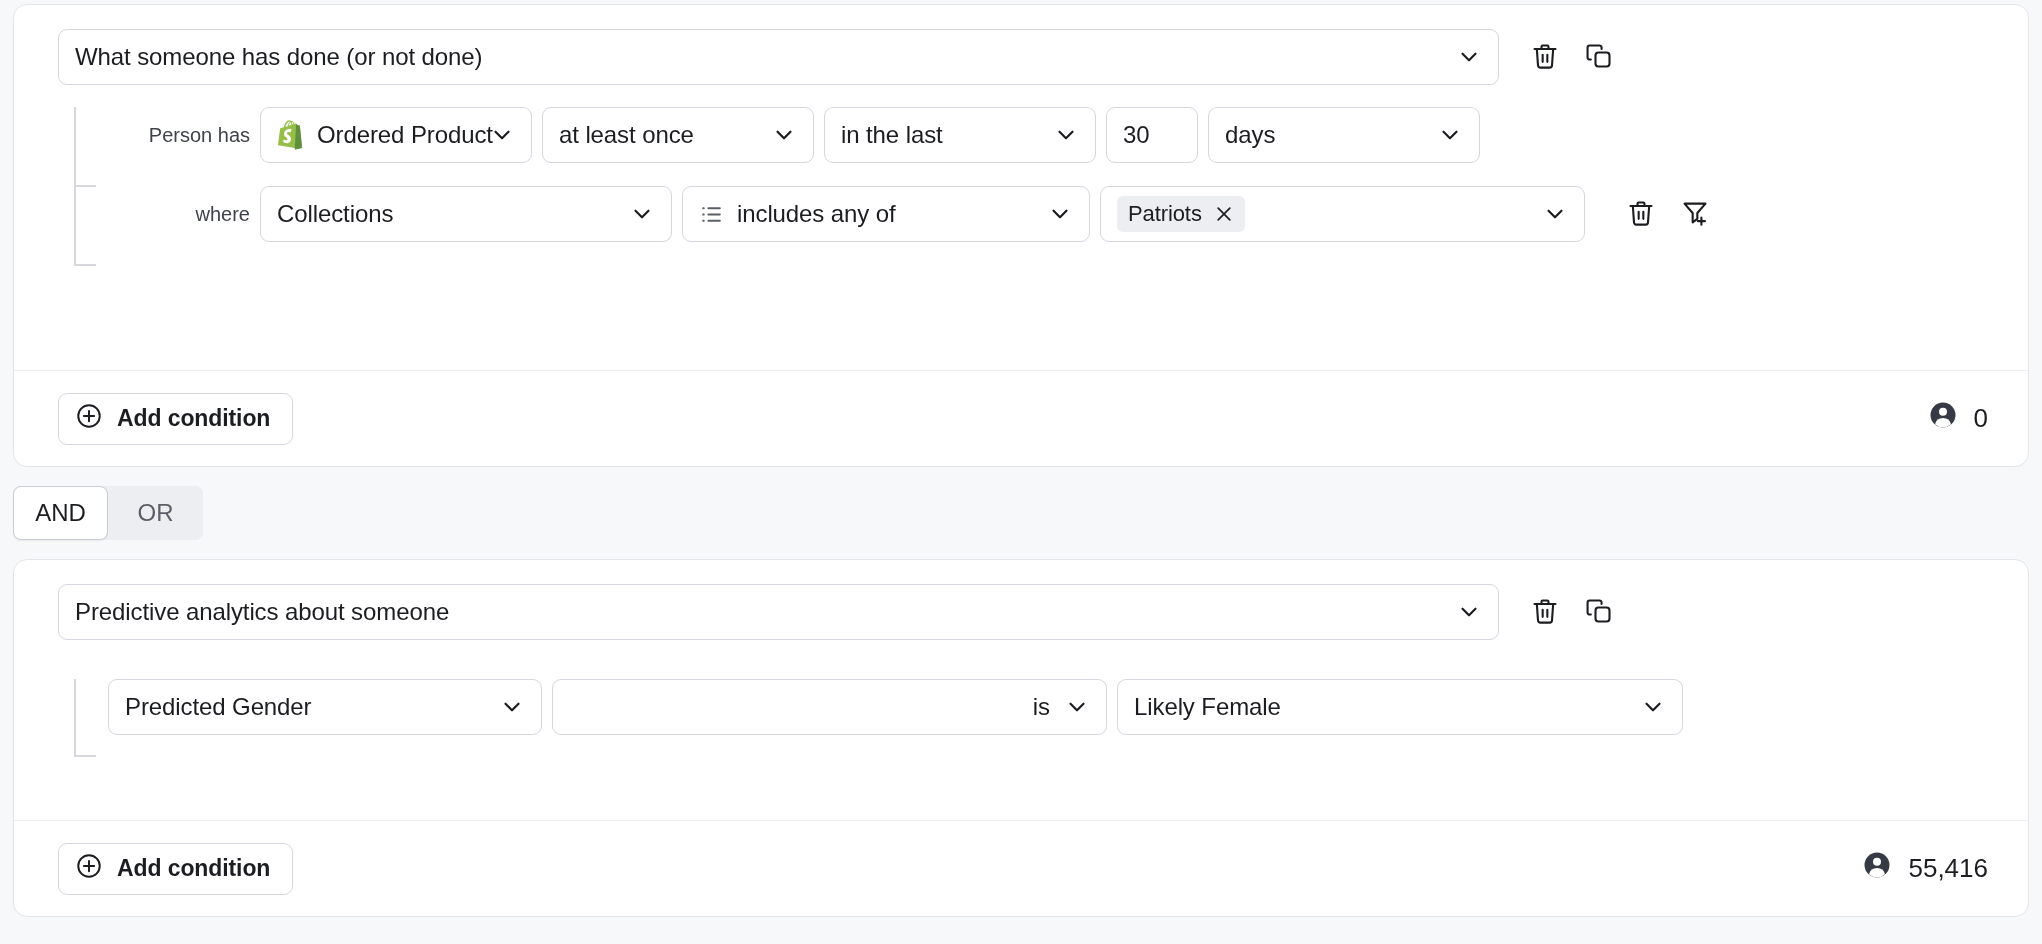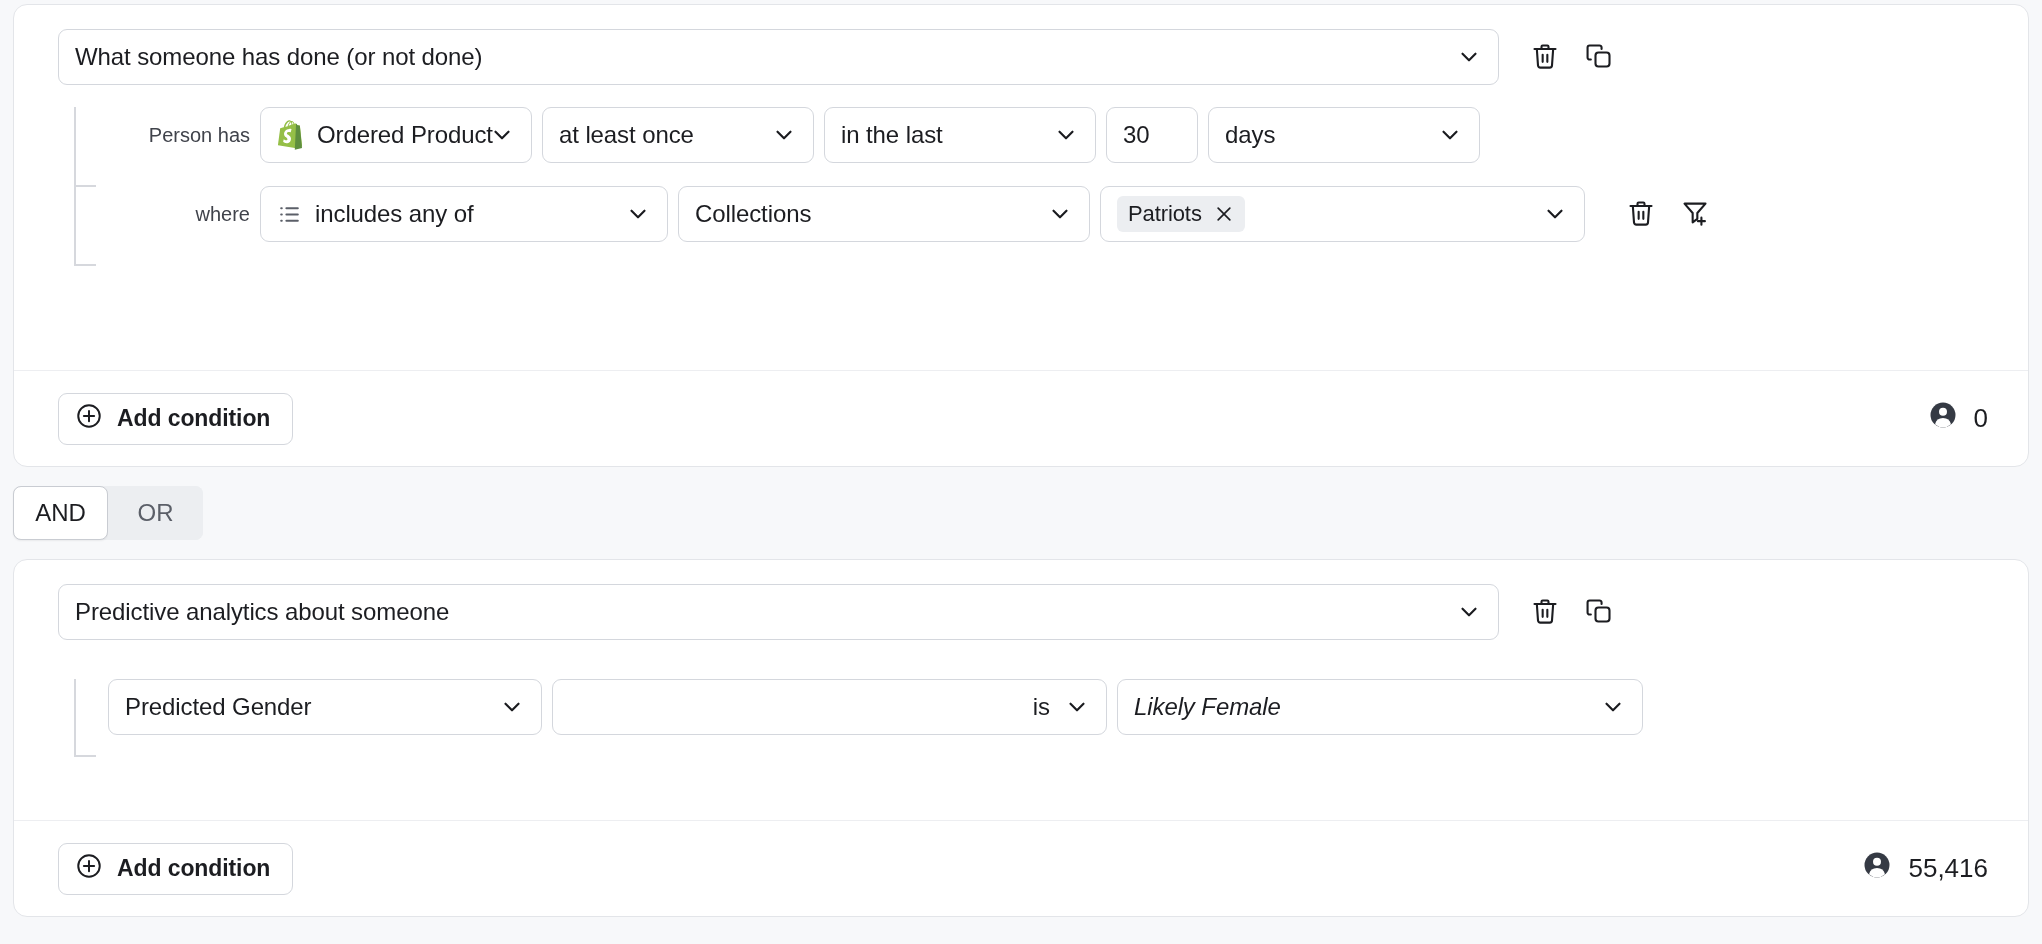--- a/index.html
+++ b/index.html
@@ -337,41 +337,41 @@
               <svg width="26" height="26" viewBox="0 0 24 24" fill="none" stroke="#1c1d21" stroke-width="2" stroke-linecap="round" stroke-linejoin="round">
                   <polyline points="6 9 12 15 18 9"></polyline>
                 </svg>
             </span>
           </div>
         </div>
 
         <div class="cond-row" style="margin-top:23px;">
           <div class="row-label row-label--where">where</div>
 
+          <div class="select sel-collections">
+            <span class="label">Collections</span>
+            <span class="chev">
+              <svg width="26" height="26" viewBox="0 0 24 24" fill="none" stroke="#1c1d21" stroke-width="2" stroke-linecap="round" stroke-linejoin="round">
+                  <polyline points="6 9 12 15 18 9"></polyline>
+                </svg>
+            </span>
+          </div>
+
           <div class="select sel-operator">
             <span class="list-icon">
               <svg width="25" height="25" viewBox="0 0 24 24" fill="none" stroke="#5b5f68" stroke-width="1.9" stroke-linecap="round">
                   <line x1="9" y1="6" x2="20" y2="6"></line>
                   <line x1="9" y1="12" x2="20" y2="12"></line>
                   <line x1="9" y1="18" x2="20" y2="18"></line>
                   <line x1="4" y1="6" x2="4.6" y2="6"></line>
                   <line x1="4" y1="12" x2="4.6" y2="12"></line>
                   <line x1="4" y1="18" x2="4.6" y2="18"></line>
                 </svg>
             </span>
             <span class="label">includes any of</span>
-            <span class="chev">
-              <svg width="26" height="26" viewBox="0 0 24 24" fill="none" stroke="#1c1d21" stroke-width="2" stroke-linecap="round" stroke-linejoin="round">
-                  <polyline points="6 9 12 15 18 9"></polyline>
-                </svg>
-            </span>
-          </div>
-
-          <div class="select sel-collections">
-            <span class="label">Collections</span>
             <span class="chev">
               <svg width="26" height="26" viewBox="0 0 24 24" fill="none" stroke="#1c1d21" stroke-width="2" stroke-linecap="round" stroke-linejoin="round">
                   <polyline points="6 9 12 15 18 9"></polyline>
                 </svg>
             </span>
           </div>
 
           <div class="select sel-values">
             <span class="chip">
               <span>Patriots</span>
@@ -499,21 +499,21 @@
 
           <div class="select" style="width:555px;justify-content:flex-end;">
             <span class="label">is</span>
             <span class="chev">
               <svg width="26" height="26" viewBox="0 0 24 24" fill="none" stroke="#1c1d21" stroke-width="2" stroke-linecap="round" stroke-linejoin="round">
                   <polyline points="6 9 12 15 18 9"></polyline>
                 </svg>
             </span>
           </div>
 
-          <div class="select" style="width:526px;font-style:italic;">
+          <div class="select" style="width:566px;">
             <span class="label">Likely Female</span>
             <span class="chev">
               <svg width="26" height="26" viewBox="0 0 24 24" fill="none" stroke="#1c1d21" stroke-width="2" stroke-linecap="round" stroke-linejoin="round">
                   <polyline points="6 9 12 15 18 9"></polyline>
                 </svg>
             </span>
           </div>
         </div>
       </div>
     </div>

